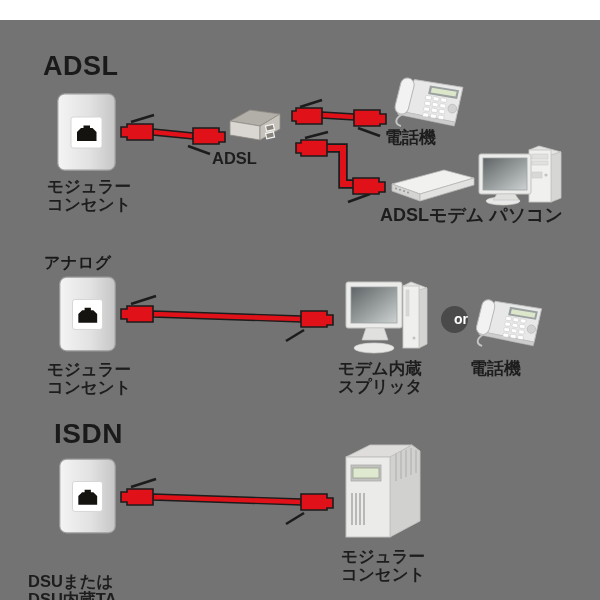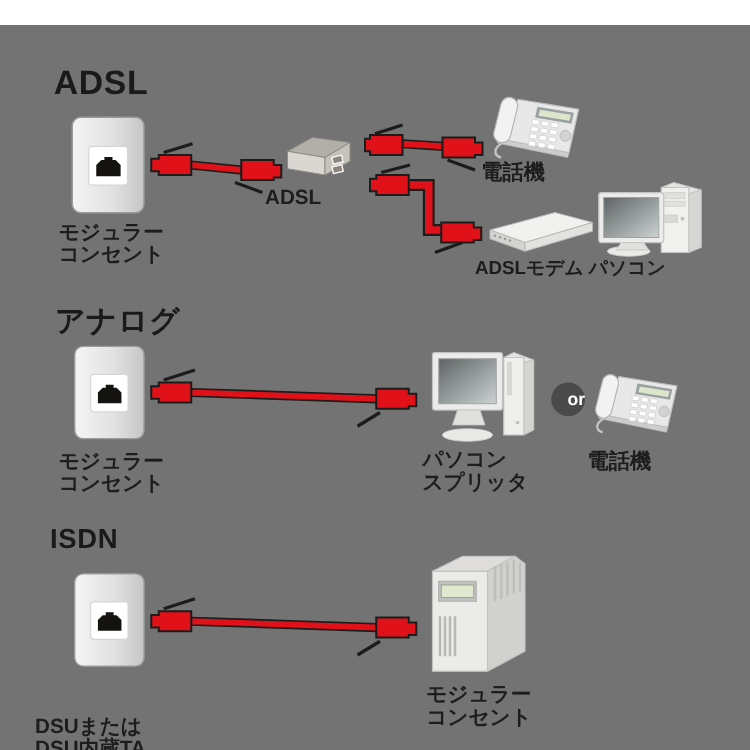--- a/index.html
+++ b/index.html
@@ -124,23 +124,23 @@
     <rect x="52" y="4" width="22" height="52" fill="#f0f0ef" stroke="#c6c6c4" stroke-width="0.9"></rect>
     <rect x="55" y="8" width="16" height="5" fill="#e0e0de" stroke="#cccccb" stroke-width="0.6"></rect>
     <rect x="55" y="15" width="16" height="4" fill="#e0e0de" stroke="#cccccb" stroke-width="0.6"></rect>
     <rect x="55" y="26" width="10" height="6" fill="#d8d8d6" stroke="#cccccb" stroke-width="0.6"></rect>
     <circle cx="69" cy="29" r="1.6" fill="#c2c2c0"></circle>
     <ellipse cx="26" cy="55" rx="17" ry="4" fill="#e9e9e8" stroke="#d2d2d0" stroke-width="0.7"></ellipse>
     <rect x="2" y="8" width="52" height="40" rx="2" fill="#ececeb" stroke="#c2c2c0" stroke-width="1"></rect>
     <rect x="6" y="12" width="44" height="32" fill="url(#gScr)" stroke="#9fa3a3" stroke-width="0.8"></rect>
     <path d="M20 48 H38 L42 54 H16 Z" fill="#e0e0de" stroke="#c6c6c4" stroke-width="0.7"></path>
   </svg>
-  <div class="abs lbl" style="left:380px;top:186px;font-size:15px">ADSLモデム パソコン</div>
-
-  <div class="abs title" style="left:44px;top:221px;font-size:24px">アナログ</div>
+  <div class="abs lbl" style="left:380px;top:186px;font-size:18px">ADSLモデム パソコン</div>
+
+  <div class="abs title" style="left:44px;top:233px;font-size:16px">アナログ</div>
 
   <svg class="abs" style="left:59px;top:255px" width="57" height="78" viewBox="0 0 59 78">
     <rect x="0.8" y="0.8" width="57.4" height="76.4" rx="7" fill="url(#gPlate)" stroke="#9b9b9b" stroke-width="1.2"></rect>
     <rect x="14" y="24" width="31" height="31" rx="2.5" fill="#ffffff" stroke="#d6d6d6" stroke-width="1"></rect>
     <path d="M20 48 V39 L24 35 H26.5 V32.5 H33 V35 H35.5 L39.5 39 V48 Z" fill="#151310"></path>
   </svg>
   <div class="abs lbl" style="left:47px;top:340px">
     <div>モジュラー</div>
     <div>コンセント</div>
   </div>
@@ -158,21 +158,21 @@
     <polygon points="75,12 83,10 83,66 75,70" fill="#d4d4d2" stroke="#c6c6c4" stroke-width="0.8"></polygon>
     <rect x="59" y="8" width="16" height="62" fill="#efefee" stroke="#c6c6c4" stroke-width="0.9"></rect>
     <rect x="62" y="12" width="3" height="26" fill="#d8d8d6" stroke="#cccccb" stroke-width="0.5"></rect>
     <circle cx="70" cy="60" r="1.5" fill="#c2c2c0"></circle>
     <ellipse cx="30" cy="70" rx="20" ry="5" fill="#e9e9e8" stroke="#d2d2d0" stroke-width="0.7"></ellipse>
     <rect x="2" y="4" width="56" height="46" rx="2" fill="#ececeb" stroke="#c2c2c0" stroke-width="1"></rect>
     <rect x="7" y="9" width="46" height="36" fill="url(#gScr)" stroke="#9fa3a3" stroke-width="0.8"></rect>
     <path d="M22 50 H40 L44 62 H18 Z" fill="#e0e0de" stroke="#c6c6c4" stroke-width="0.7"></path>
   </svg>
   <div class="abs lbl ctr" style="left:338px;top:339px;width:100px">
-    <div>パソコン</div>
+    <div>モデム内蔵</div>
     <div>スプリッタ</div>
   </div>
 
   <div class="abs or-badge" style="left:441px;top:286px">or</div>
 
   <svg class="abs" style="left:471px;top:264px" width="78" height="68" viewBox="0 0 84 64">
     <path d="M13 50 C6 54 5 60 12 62" stroke="#c4c4c4" stroke-width="2" fill="none"></path>
     <polygon points="8,46 26,14 76,22 68,58" fill="#e8e8e8" stroke="#bcbcbc" stroke-width="1"></polygon>
     <polygon points="8,46 68,58 67,62 9,50" fill="#cdcdcd" stroke="#bcbcbc" stroke-width="0.6"></polygon>
     <polygon points="42,20 72,25 70,34 40,29" fill="#9ba0a1"></polygon>
@@ -191,21 +191,21 @@
         <rect x="44" y="50" width="6" height="4" rx="1"></rect>
         <rect x="52" y="50" width="6" height="4" rx="1"></rect>
     </g>
     <circle cx="65" cy="44" r="4.5" fill="#d2d2d2" stroke="#b9b9b9" stroke-width="0.8"></circle>
     <g transform="rotate(14 16 30)">
       <rect x="9" y="12" width="14" height="38" rx="7" fill="#f2f2f2" stroke="#b5b5b5" stroke-width="1"></rect>
     </g>
   </svg>
   <div class="abs lbl ctr" style="left:470px;top:340px;width:80px;font-size:17px">電話機</div>
 
-  <div class="abs title" style="left:40px;top:398px;font-size:22px">ISDN</div>
+  <div class="abs title" style="left:54px;top:398px;font-size:28px">ISDN</div>
 
   <svg class="abs" style="left:59px;top:437px" width="57" height="78" viewBox="0 0 59 78">
     <rect x="0.8" y="0.8" width="57.4" height="76.4" rx="7" fill="url(#gPlate)" stroke="#9b9b9b" stroke-width="1.2"></rect>
     <rect x="14" y="24" width="31" height="31" rx="2.5" fill="#ffffff" stroke="#d6d6d6" stroke-width="1"></rect>
     <path d="M20 48 V39 L24 35 H26.5 V32.5 H33 V35 H35.5 L39.5 39 V48 Z" fill="#151310"></path>
   </svg>
   <div class="abs lbl ctr" style="left:28px;top:552px;width:116px">
     <div>DSUまたは</div>
     <div>DSU内蔵TA</div>
   </div>

